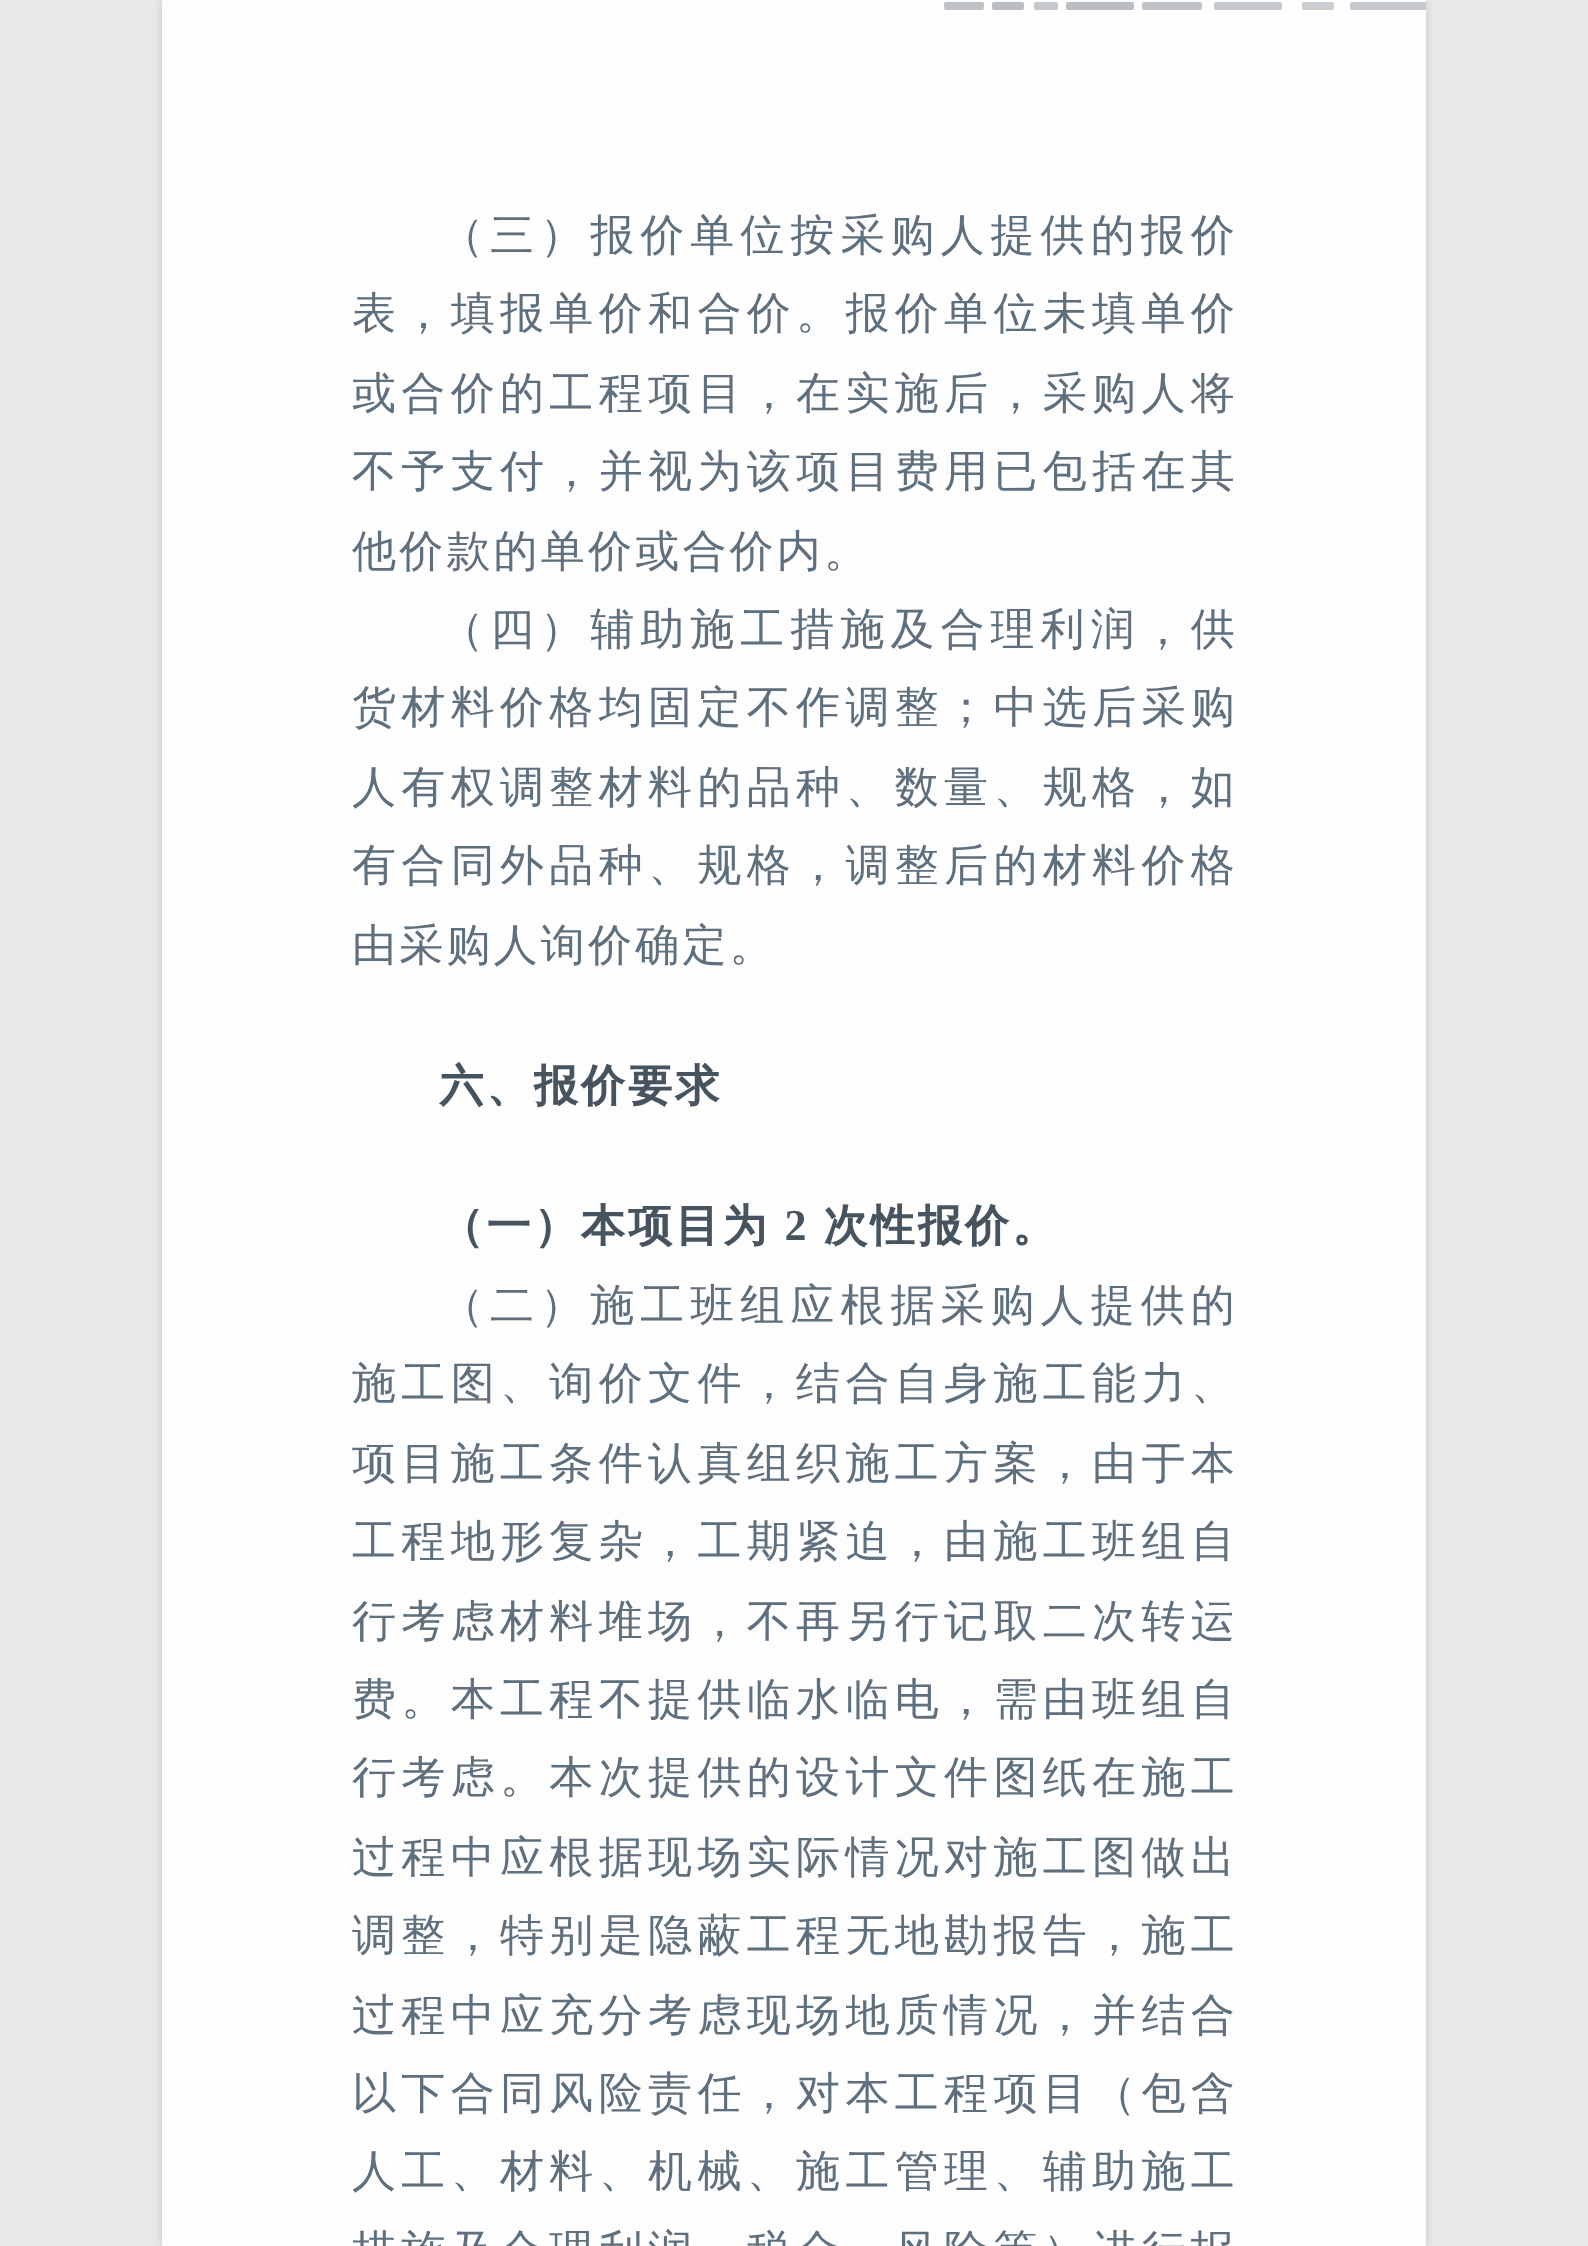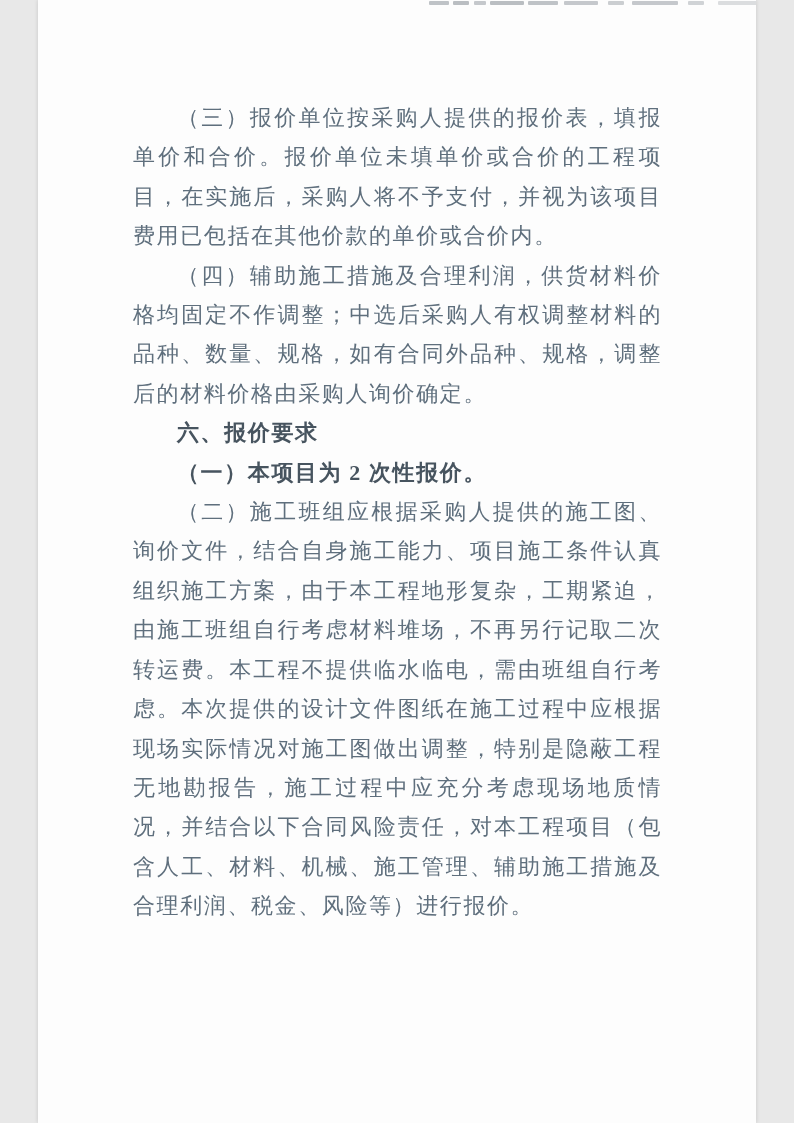--- a/index.html
+++ b/index.html
@@ -2,21 +2,21 @@
 <html lang="zh"><head>
 <meta charset="utf-8">
 <style>
   html,body{margin:0;padding:0;}
   body{
     background:#e8e8e8;
     font-family:"Liberation Serif","DejaVu Serif",serif;
   }
   .page{
     position:relative;
-    width:718px;
+    width:632px;
     height:1123px;
     margin:0 auto;
     background:#fdfdfd;
     overflow:hidden;
     box-shadow:0 0 4px rgba(0,0,0,.15);
   }
   
   .scan-artifact{
     position:absolute;
     top:0;left:0;right:0;height:6px;
@@ -40,20 +40,21 @@
     letter-spacing:1.6px;
     color:#5f6f7d;
     text-align:justify;
     text-align-last:left;
     text-indent:2em;
   }
   .para.heading{
     font-weight:700;
     color:#47545f;
     text-align:right;
+    margin-top:31px;
   }
   .para b{
     font-weight:700;
     color:#47545f;
   }
   .footer{
     position:absolute;
     left:0;right:0;
     top:1038px;
     text-align:center;

